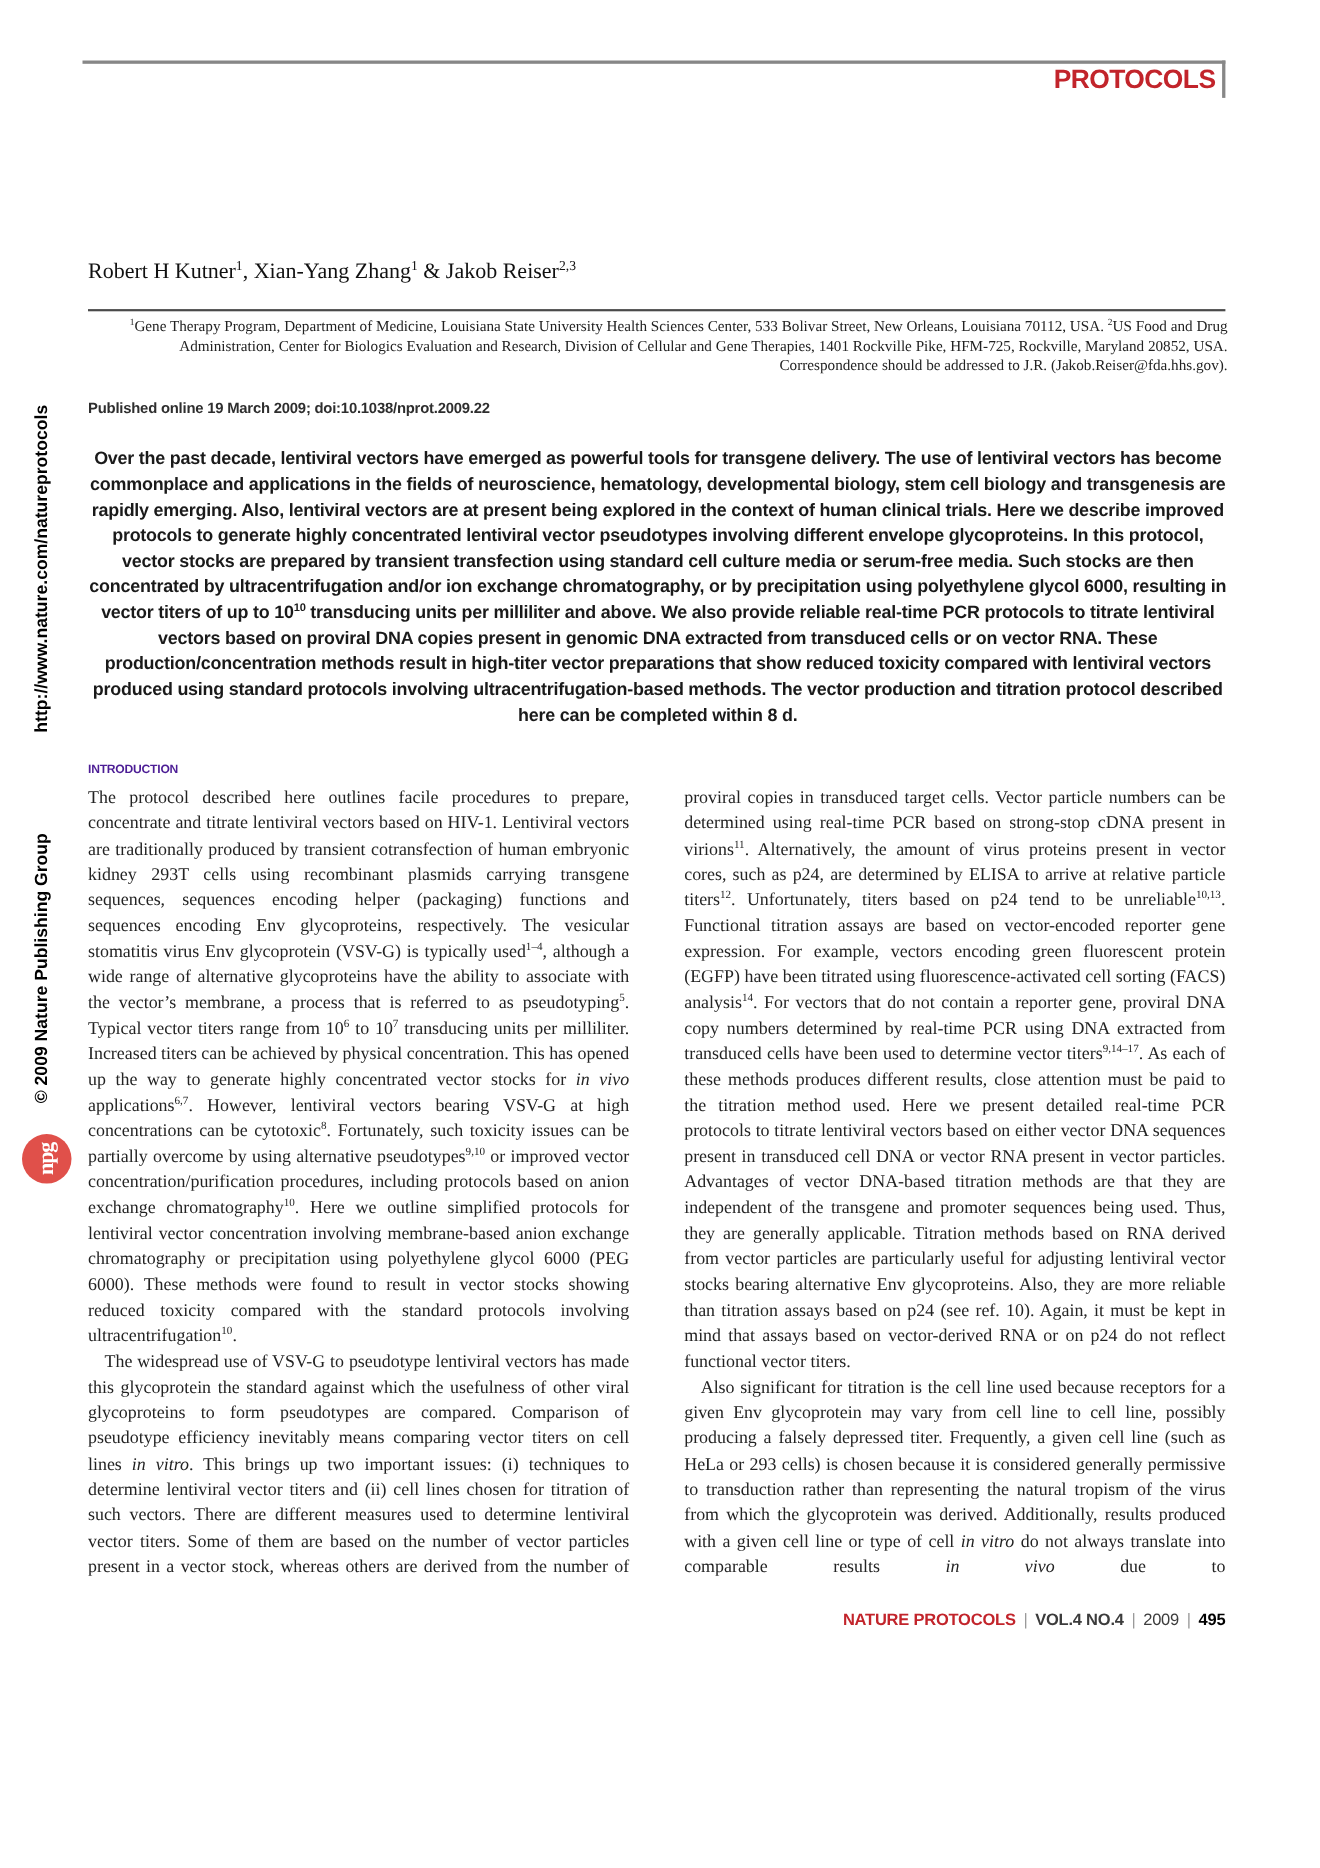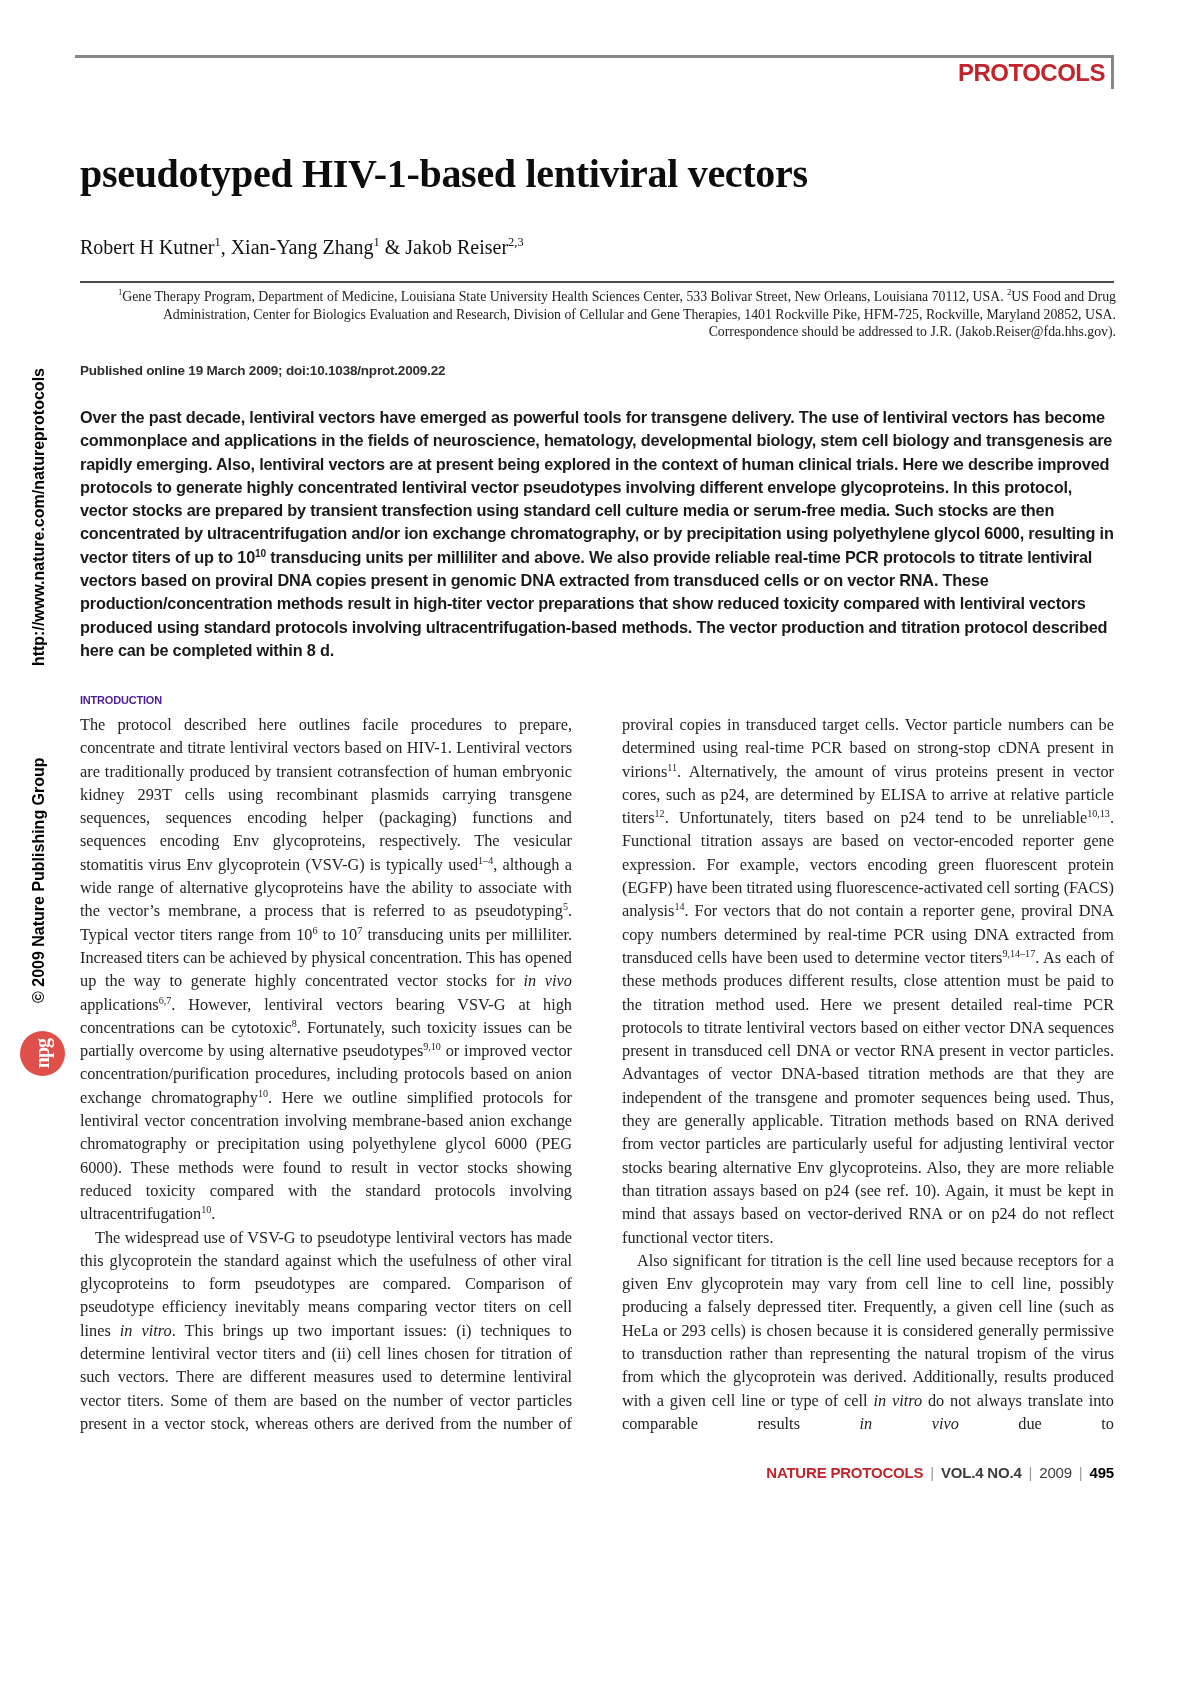--- a/index.html
+++ b/index.html
@@ -34,21 +34,21 @@
     font-size:13.8px; line-height:17.6px; color:#222; text-align:right;
   }
   .published {
     position:absolute; left:80px; top:363px; width:800px;
     font-family:"Liberation Sans", sans-serif; font-weight:bold;
     font-size:13.5px; color:#2e2e2e; letter-spacing:-0.2px;
   }
   .abstract {
     position:absolute; left:80px; top:406px; width:1036px;
     font-family:"Liberation Sans", sans-serif; font-weight:bold;
-    font-size:16.3px; line-height:23.3px; color:#1a1a1a; letter-spacing:-0.2px;
+    font-size:16.3px; line-height:23.3px; color:#1a1a1a; letter-spacing:-0.2px;text-align:center;
   }
   .intro-heading {
     position:absolute; left:80px; top:694px; margin:0;
     font-family:"Liberation Sans", sans-serif; font-weight:bold;
     font-size:11px; color:#4c1d95; letter-spacing:-0.2px;
   }
   .cols {
     position:absolute; left:80px; top:713px; width:1034px;
     display:flex; gap:50px;
   }
@@ -89,21 +89,21 @@
 </style>
 </head>
 <body>
 
 <div>
 
   <div class="top-rule"></div>
   <div class="corner-bar"></div>
   <div class="kicker">PROTOCOLS</div>
 
-  <h1 class="title"><br><span>pseudotyped HIV-1-based lentiviral vectors</span></h1>
+  <h1 class="title"><br></h1>
 
   <div class="authors">Robert H Kutner<sup>1</sup>, Xian-Yang Zhang<sup>1</sup> &amp; Jakob Reiser<sup>2,3</sup></div>
 
   <div class="aff-rule"></div>
   <div class="affiliation"><sup>1</sup>Gene Therapy Program, Department of Medicine, Louisiana State University Health Sciences Center, 533 Bolivar Street, New Orleans, Louisiana 70112, USA. <sup>2</sup>US Food and Drug Administration, Center for Biologics Evaluation and Research, Division of Cellular and Gene Therapies, 1401 Rockville Pike, HFM-725, Rockville, Maryland 20852, USA. Correspondence should be addressed to J.R. (Jakob.Reiser@fda.hhs.gov).</div>
 
   <div class="published">Published online 19 March 2009; doi:10.1038/nprot.2009.22</div>
 
   <div class="abstract">Over the past decade, lentiviral vectors have emerged as powerful tools for transgene delivery. The use of lentiviral vectors has become commonplace and applications in the fields of neuroscience, hematology, developmental biology, stem cell biology and transgenesis are rapidly emerging. Also, lentiviral vectors are at present being explored in the context of human clinical trials. Here we describe improved protocols to generate highly concentrated lentiviral vector pseudotypes involving different envelope glycoproteins. In this protocol, vector stocks are prepared by transient transfection using standard cell culture media or serum-free media. Such stocks are then concentrated by ultracentrifugation and/or ion exchange chromatography, or by precipitation using polyethylene glycol 6000, resulting in vector titers of up to 10<sup>10</sup> transducing units per milliliter and above. We also provide reliable real-time PCR protocols to titrate lentiviral vectors based on proviral DNA copies present in genomic DNA extracted from transduced cells or on vector RNA. These production/concentration methods result in high-titer vector preparations that show reduced toxicity compared with lentiviral vectors produced using standard protocols involving ultracentrifugation-based methods. The vector production and titration protocol described here can be completed within 8 d.</div>
 

